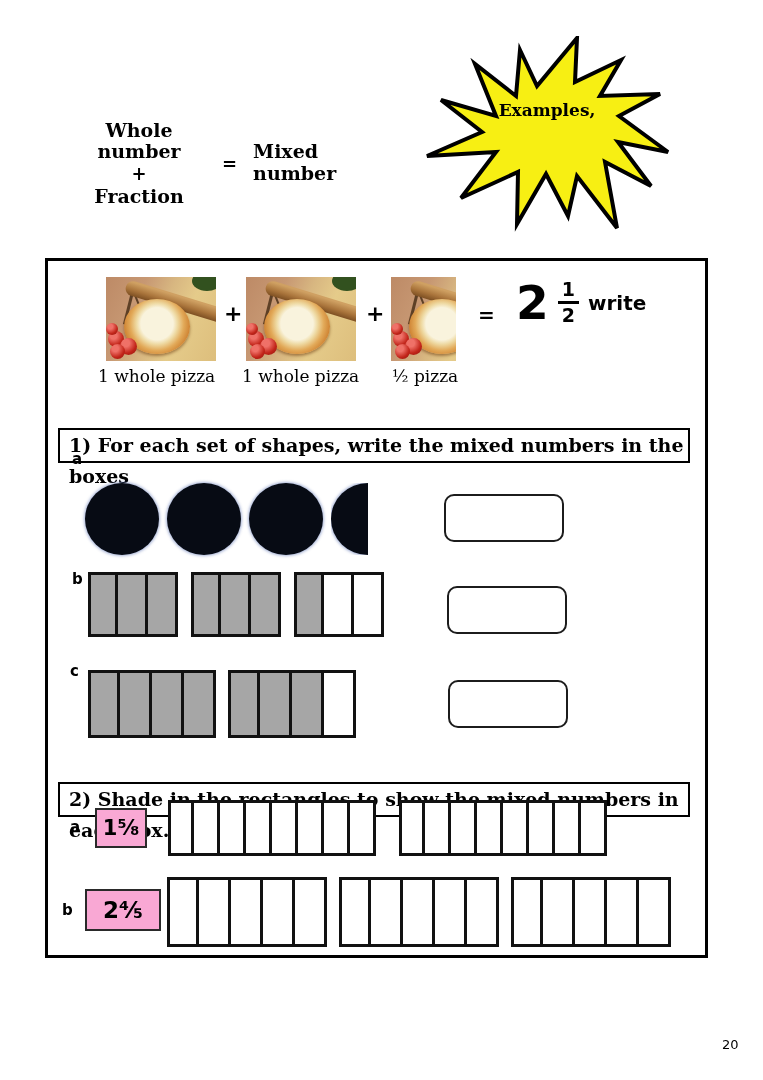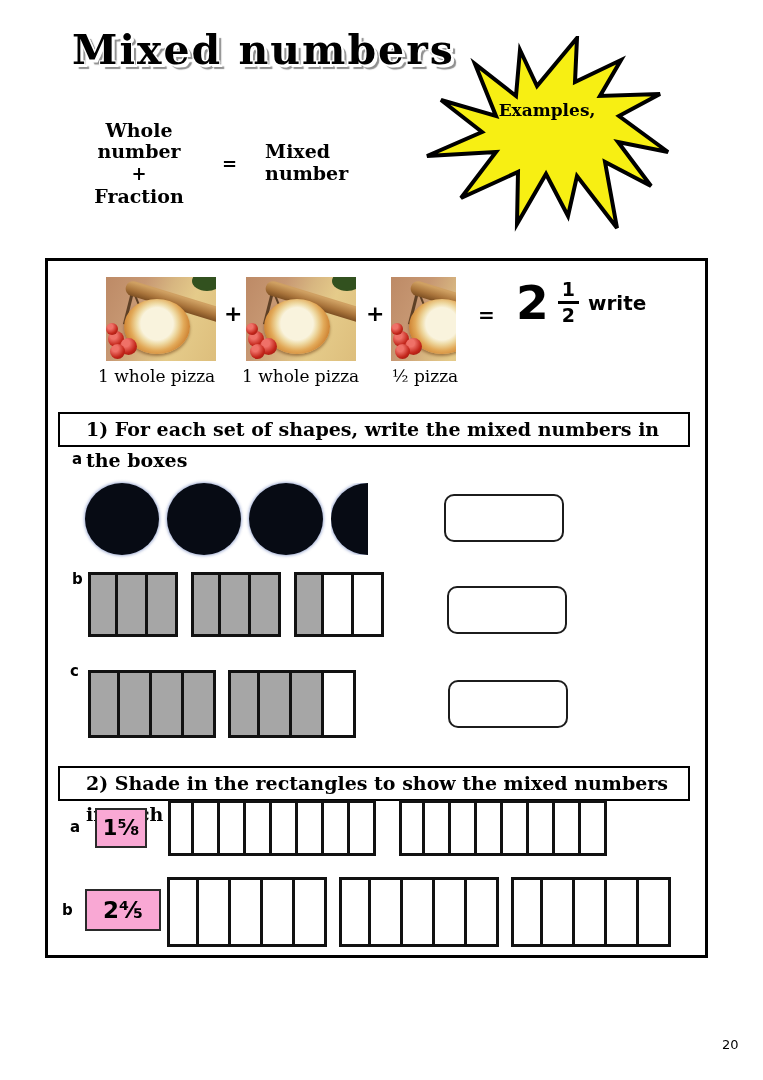--- a/index.html
+++ b/index.html
@@ -11,21 +11,21 @@
          color:#000;
          text-shadow:-1px -1px 0 #fff,1px -1px 0 #fff,-1px 1px 0 #fff,1px 1px 0 #fff,
                      3px 3px 0 #fff,5px 5px 1px #8f8f8f;}
 
   
   .equation{position:absolute;left:72px;top:120px;display:flex;align-items:center;
             font-weight:bold;font-size:19px;}
   .eq-left{width:134px;text-align:center;line-height:1.1;}
   .eq-plus{font-size:18px;margin:2px 0;}
   .eq-eq{margin:0 16px;font-size:18px;}
-  .eq-right{width:82px;line-height:1.15;margin-left:12px;}
+  .eq-right{width:82px;line-height:1.15;}
 
   
   .star-wrap{position:absolute;left:425px;top:36px;width:245px;height:205px;}
   .star-wrap svg{position:absolute;left:0;top:0;}
   .star-text{position:absolute;left:42px;top:62px;width:160px;text-align:center;
              font-weight:bold;font-size:17px;line-height:1.5;}
 
   
   .main-box{position:absolute;left:45px;top:258px;width:663px;height:700px;
             border:3px solid #000;box-sizing:border-box;}
@@ -59,21 +59,21 @@
   .mn-whole{font-size:47px;line-height:1;}
   .mn-frac{display:flex;flex-direction:column;align-items:center;font-size:19px;line-height:1.1;}
   .mn-num{border-bottom:3px solid #000;padding:0 4px 1px;}
   .mn-den{padding-top:1px;}
   .mn-unit{font-size:20px;}
 
   .caption{position:absolute;font-size:17px;}
 
   
   .sec-header{position:absolute;left:10px;width:632px;height:35px;border:2px solid #000;
-              box-sizing:border-box;font-weight:bold;font-size:19px;line-height:31px;padding-left:26px;}
+              box-sizing:border-box;font-weight:bold;font-size:19px;line-height:31px;padding-left:9px;margin-top:16px;}
 
   .row-label{position:absolute;font-family:"DejaVu Sans",sans-serif;font-weight:bold;font-size:15px;}
 
   
   .circle-row{position:absolute;display:flex;gap:8px;align-items:center;}
   .circle{width:74px;height:72px;border-radius:50%;background:#070b14;
           box-shadow:0 0 3px 1px rgba(50,80,160,.45);}
   .half-wrap{width:37px;height:72px;overflow:hidden;position:relative;}
   .half-wrap .circle{position:absolute;left:0;top:0;}
 
@@ -99,21 +99,20 @@
   .vb-a{width:52px;height:40px;font-size:21px;}
   .vb-b{width:76px;height:42px;font-size:23px;}
 
   .page-num{position:absolute;left:722px;top:996px;font-family:"DejaVu Sans",sans-serif;font-size:13px;margin-top:41px;}
 </style>
 </head>
 <body>
 
 <div class="sheet">
 
-  <div class="title">Mixed numbers</div>
 
   <div class="equation">
     <div class="eq-left">
       <div>Whole number</div>
       <div class="eq-plus">+</div>
       <div>Fraction</div>
     </div>
     <div class="eq-eq">=</div>
     <div class="eq-right">Mixed number</div>
   </div>

